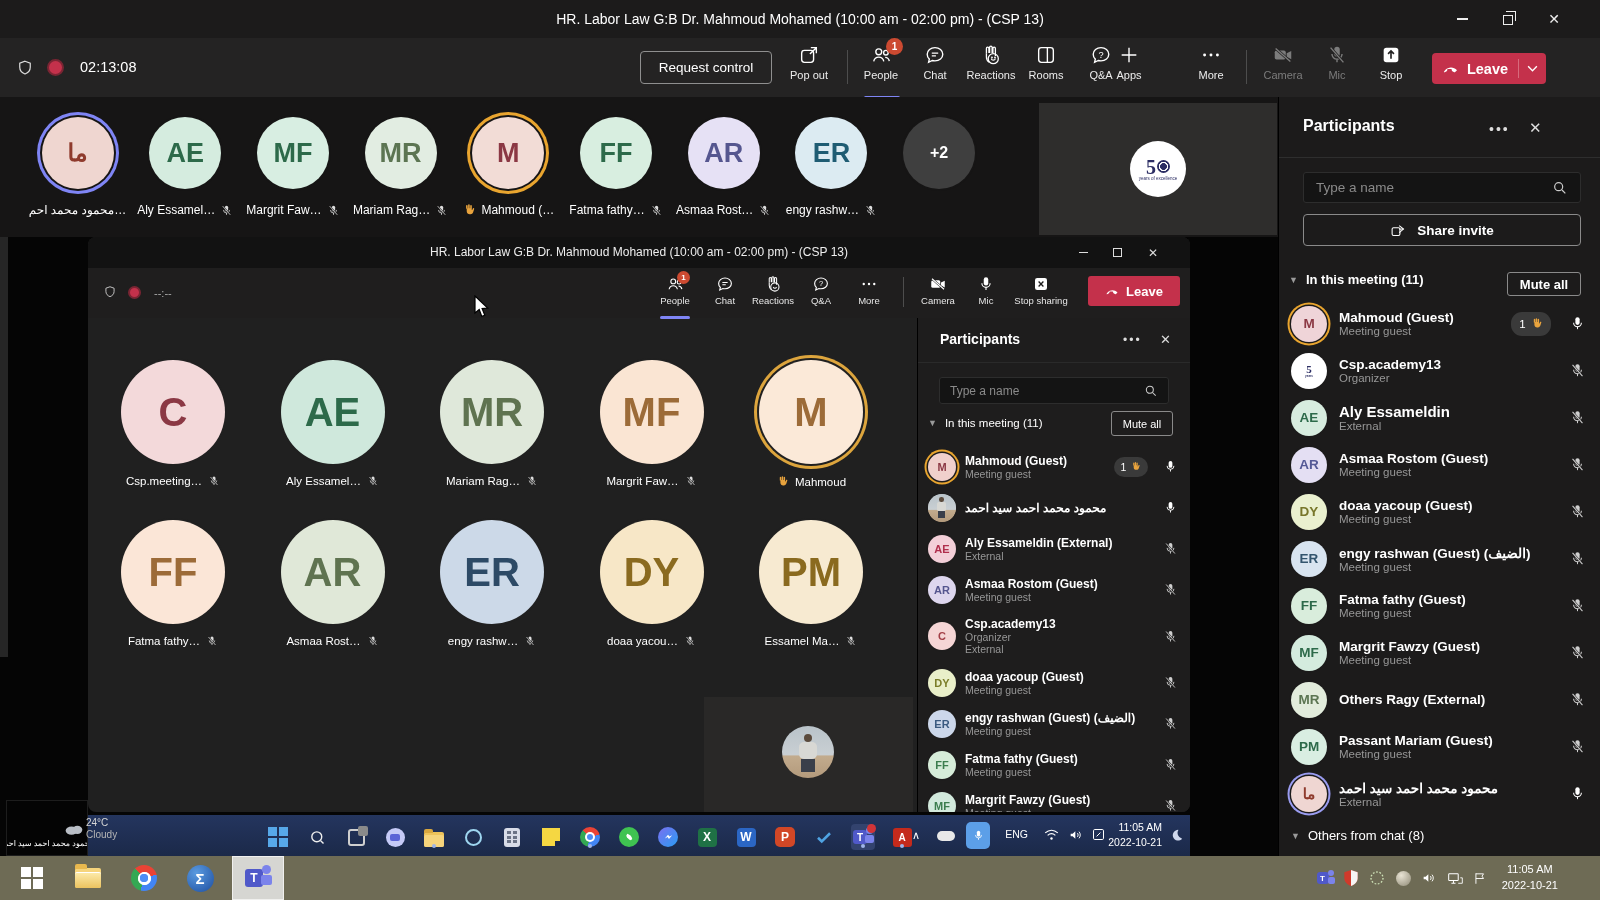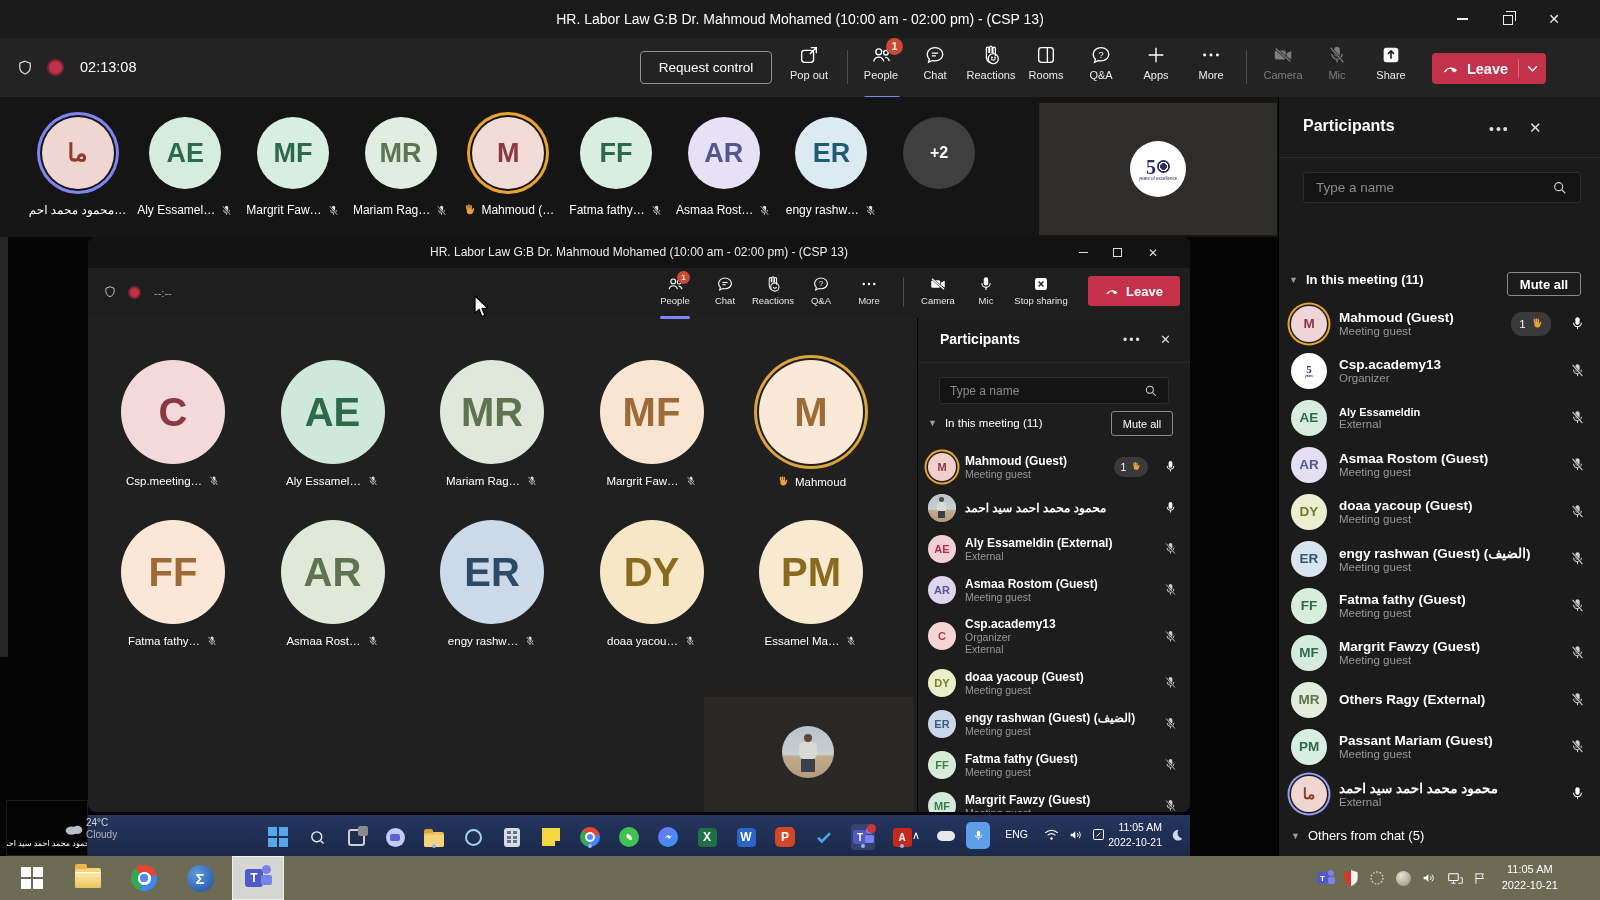--- a/index.html
+++ b/index.html
@@ -178,21 +178,21 @@
       </svg>
     <span class="lbl">Rooms</span>
   </div>
   <div class="abs tb-icon-btn" style="left:1074px;">
     <svg width="22" height="22" viewBox="0 0 24 24" fill="none" stroke="#fff" stroke-width="1.5">
         <path d="M12 4c4.7 0 8.5 3.2 8.5 7.2S16.7 18.4 12 18.4c-1 0-2-.1-2.9-.4L5 20l.8-3.5C4.3 15.2 3.5 13.3 3.5 11.2 3.5 7.2 7.3 4 12 4z"></path>
         <text x="9.2" y="15" font-size="10" fill="#fff" stroke="none" font-family="Liberation Sans,sans-serif">?</text>
       </svg>
     <span class="lbl">Q&amp;A</span>
   </div>
-  <div class="abs tb-icon-btn" style="left:1129px;text-align:center;">
+  <div class="abs tb-icon-btn" style="left:1102px;text-align:center;">
     <svg width="22" height="22" viewBox="0 0 24 24" fill="none" stroke="#fff" stroke-width="1.5">
         <path d="M12 4v16M4 12h16"></path>
       </svg>
     <span class="lbl">Apps</span>
   </div>
   <div class="abs tb-icon-btn" style="left:1184px;">
     <svg width="22" height="22" viewBox="0 0 24 24" fill="#fff">
         <circle cx="5" cy="12" r="1.6"></circle>
         <circle cx="12" cy="12" r="1.6"></circle>
         <circle cx="19" cy="12" r="1.6"></circle>
@@ -218,21 +218,21 @@
         <line x1="5" y1="4" x2="19" y2="20" stroke="#242323" stroke-width="3"></line>
         <line x1="5" y1="4" x2="19" y2="20" stroke="#7c7c7c" stroke-width="1.5"></line>
       </svg>
     <span class="lbl">Mic</span>
   </div>
   <div class="abs tb-icon-btn" style="left:1364px;">
     <svg width="22" height="22" viewBox="0 0 24 24">
         <rect x="4" y="4" width="16" height="16" rx="3" fill="#fff"></rect>
         <path d="M12 16V8M8.8 10.8L12 7.6l3.2 3.2" stroke="#242323" stroke-width="1.8" fill="none"></path>
       </svg>
-    <span class="lbl">Share</span>
+    <span class="lbl">Stop</span>
   </div>
   <div class="abs" id="leave">
     <div class="main">
       <svg width="18" height="18" viewBox="0 0 24 24">
           <path d="M4 13.5c4.5-4.5 11.5-4.5 16 0l-2.4 2.4c-.5.5-1.3.6-1.9.2l-1.9-1.2c-.5-.3-.8-.9-.8-1.5v-1c-2-.6-4-.6-6 0v1c0 .6-.3 1.2-.8 1.5l-1.9 1.2c-.6.4-1.4.3-1.9-.2z" fill="#fff"></path>
         </svg>
       <span>Leave</span>
     </div>
     <div class="sep"></div>
     <div class="chev">
@@ -981,20 +981,28 @@
   <div class="abs" style="left:210px;top:24px;color:#ddd;font-size:14px;letter-spacing:2px;">•••</div>
   <div class="abs" style="left:250px;top:22px;color:#ddd;font-size:15px;">✕</div>
   <div id="rphdrline" class="abs"></div>
   <div class="searchbox" style="left:24px;top:75px;width:278px;height:31px;font-size:13.5px;padding:0 12px;">
     <span style="flex:1;">Type a name</span>
     <svg width="16" height="16" viewBox="0 0 24 24" fill="none" stroke="#ccc" stroke-width="1.8">
         <circle cx="10" cy="10" r="6"></circle>
         <path d="M15 15l5 5"></path>
       </svg>
   </div>
+  <div id="shareinvite">
+    <svg width="17" height="17" viewBox="0 0 24 24" fill="none" stroke="#fff" stroke-width="1.5">
+        <rect x="3" y="8" width="11" height="11" rx="2"></rect>
+        <path d="M13 5l6 5-6 5" fill="none"></path>
+        <path d="M19 10h-6"></path>
+      </svg>
+    <span>Share invite</span>
+  </div>
   <div class="sect" style="left:10px;top:175px;font-size:13px;font-weight:bold;">
     <span class="caret">▼</span>
     <span>In this meeting (11)</span>
   </div>
   <div class="mutebtn" style="left:228px;top:175px;width:74px;height:24px;font-size:13px;font-weight:bold;">Mute all</div>
   <div id="rprows">
       <div class="prow rrow" style="top: 203px; height: 47px; padding-left: 12px; gap: 12px;">
         <div class="avatar" style="width: 36px; height: 36px; font-size: 13.5px; background: rgb(239, 212, 216); color: rgb(139, 56, 68); box-shadow: rgb(28, 27, 27) 0px 0px 0px 1.5px, rgb(233, 165, 47) 0px 0px 0px 3.5px;">M</div>
         <div class="txt">
           <div class="nm" style="font-size: 13.5px;">Mahmoud (Guest)</div>
@@ -1028,21 +1036,21 @@
             <path d="M6.5 11a5.5 5.5 0 0 0 11 0" fill="none" stroke="#cfcfcf" stroke-width="1.5"></path>
             <path d="M12 16.5V20" stroke="#cfcfcf" stroke-width="1.5"></path>
             <line x1="5" y1="4" x2="19" y2="20" stroke="#1c1b1b" stroke-width="3"></line>
             <line x1="5" y1="4" x2="19" y2="20" stroke="#cfcfcf" stroke-width="1.5"></line>
           </svg>
         </div>
       </div>
       <div class="prow rrow" style="top: 297px; height: 47px; padding-left: 12px; gap: 12px;">
         <div class="avatar" style="width: 36px; height: 36px; font-size: 13.5px; background: rgb(215, 236, 223); color: rgb(45, 106, 74); box-shadow: rgb(28, 27, 27) 0px 0px 0px 1.5px, transparent 0px 0px 0px 1.5px;">AE</div>
         <div class="txt">
-          <div class="nm" style="font-size: 11px;">Aly Essameldin</div>
+          <div class="nm" style="font-size: 15px;">Aly Essameldin</div>
           <div class="sub" style="font-size: 11.5px;">External</div>
         </div>
         <div style="flex: 0 0 auto; width: 17px; margin-right: 14px;">
           <svg width="17" height="17" viewBox="0 0 24 24" fill="#cfcfcf">
             <path d="M12 3a3 3 0 0 1 3 3v5a3 3 0 0 1-6 0V6a3 3 0 0 1 3-3z"></path>
             <path d="M6.5 11a5.5 5.5 0 0 0 11 0" fill="none" stroke="#cfcfcf" stroke-width="1.5"></path>
             <path d="M12 16.5V20" stroke="#cfcfcf" stroke-width="1.5"></path>
             <line x1="5" y1="4" x2="19" y2="20" stroke="#1c1b1b" stroke-width="3"></line>
             <line x1="5" y1="4" x2="19" y2="20" stroke="#cfcfcf" stroke-width="1.5"></line>
           </svg>
@@ -1169,21 +1177,21 @@
           <svg width="17" height="17" viewBox="0 0 24 24" fill="#fff">
             <path d="M12 3a3 3 0 0 1 3 3v5a3 3 0 0 1-6 0V6a3 3 0 0 1 3-3z"></path>
             <path d="M6.5 11a5.5 5.5 0 0 0 11 0" fill="none" stroke="#fff" stroke-width="1.5"></path>
             <path d="M12 16.5V20" stroke="#fff" stroke-width="1.5"></path>
           </svg>
         </div>
       </div>
     </div>
   <div id="othershdr">
     <span class="caret">▼</span>
-    <span>Others from chat (5)</span>
+    <span>Others from chat (8)</span>
   </div>
 </div>
 
 <div class="abs" id="taskbar">
   <div class="tk" style="left:8px;width:48px;">
     <div style="display:grid;grid-template-columns:10px 10px;grid-template-rows:10px 10px;gap:2px;">
         <div style="background:#fff;"></div>
         <div style="background:#fff;"></div>
         <div style="background:#fff;"></div>
         <div style="background:#fff;"></div>

